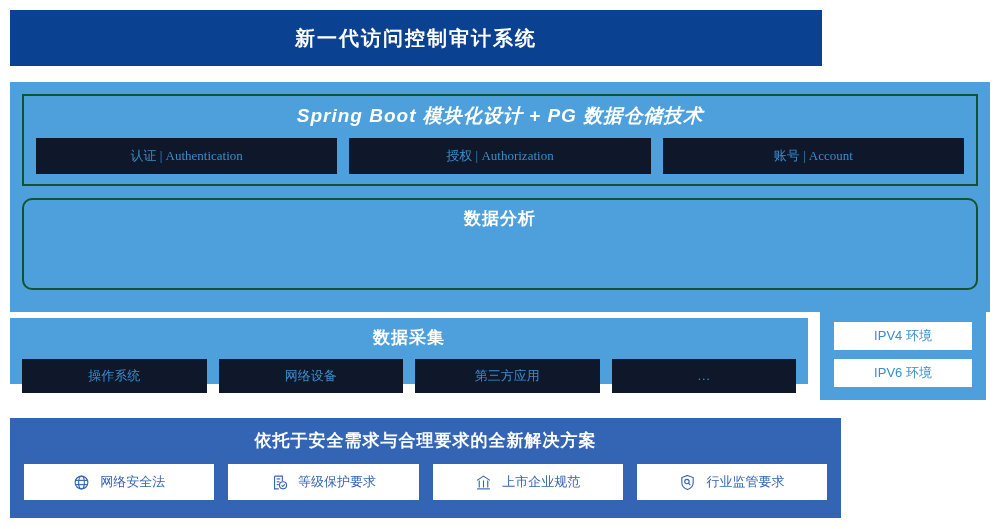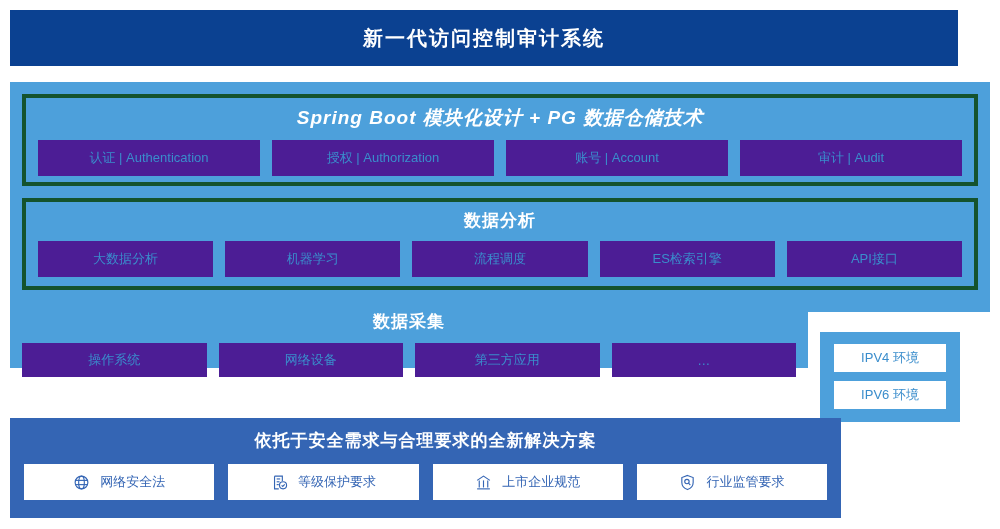--- a/index.html
+++ b/index.html
@@ -7,58 +7,58 @@
     width: 1000px; height: 529px;
     background: #ffffff;
     font-family: "Liberation Sans", "DejaVu Sans", sans-serif;
     overflow: hidden;
   }
   .page { position: relative; width: 1000px; height: 529px; background:#fff; }
 
   
   .header {
     position: absolute; left: 10px; top: 10px;
-    width: 948px; height: 56px;
+    width: 812px; height: 56px;
     background: #0B4191;
     display: flex; align-items: center; justify-content: center;
   }
   .header-title {
     color: #ffffff; font-size: 20px; font-weight: bold; letter-spacing: 2px;
   }
 
   
   .panel { position: absolute; background: #4DA0DB; }
   .panel-title {
     color: #ffffff; font-weight: bold; text-align: center;
     font-size: 17px; letter-spacing: 1px;
   }
   .row { display: flex; gap: 12px; }
   .cell {
-    background: #4c1d95; height: 36px; flex: 1 1 0;
+    background: #0f172a; height: 36px; flex: 1 1 0;
     display: flex; align-items: center; justify-content: center;
-    color: #3A8DCC; font-size: 13px; white-space: nowrap;
+    color: #3A8DCC; font-size: 13px; white-space: nowrap; font-family: Liberation Serif, serif;
   }
 
   
   #arch-panel { left: 10px; top: 82px; width: 980px; height: 230px; }
-  .sub-panel { position: absolute; border: 4px solid #14532d; }
+  .sub-panel { position: absolute; border: 2px solid #14532d; }
   #springboot-sub { left: 12px; top: 12px; right: 12px; height: 92px; }
-  #analysis-sub  { left: 12px; top: 116px; right: 12px; height: 92px; }
+  #analysis-sub  { left: 12px; top: 116px; right: 12px; height: 92px; border-radius: 10px; }
   .sub-title { margin-top: 7px; margin-bottom: 9px; }
   .sub-row { padding: 0 12px 0 12px; }
   .sb-title { font-style: italic; font-size: 19px; }
 
   
-  #collect-panel { left: 10px; top: 302px; width: 798px; height: 66px; }
+  #collect-panel { left: 10px; top: 318px; width: 798px; height: 66px; }
   #collect-panel .ctitle { padding-top: 8px; }
   #collect-panel .crow { padding: 10px 12px 0 12px; text-align: center; }
   #collect-panel .cell { height: 34px; font-size: 13px; }
 
   
-  #ipv-panel { left: 820px; top: 332px; width: 140px; height: 90px; }
+  #ipv-panel { left: 820px; top: 310px; width: 166px; height: 90px; }
   .ipv-stack {
     position: absolute; left: 14px; right: 14px; top: 12px;
     display: flex; flex-direction: column; gap: 9px;
   }
   .ipv-cell {
     background:#ffffff; height: 28px;
     display:flex; align-items:center; justify-content:center;
     color:#3A8DCC; font-size: 13px;
   }
 
@@ -86,33 +86,25 @@
   </div>
 
   <div class="panel" id="arch-panel">
 
     <div class="sub-panel" id="springboot-sub">
       <div class="panel-title sub-title sb-title">Spring Boot 模块化设计 + PG 数据仓储技术</div>
       <div class="row sub-row">
         <div class="cell">认证 | Authentication</div>
         <div class="cell">授权 | Authorization</div>
         <div class="cell">账号 | Account</div>
-        <div class="cell">审计 | Audit</div>
       </div>
     </div>
 
     <div class="sub-panel" id="analysis-sub">
       <div class="panel-title sub-title">数据分析</div>
-      <div class="row sub-row">
-        <div class="cell">大数据分析</div>
-        <div class="cell">机器学习</div>
-        <div class="cell">流程调度</div>
-        <div class="cell">ES检索引擎</div>
-        <div class="cell">API接口</div>
-      </div>
     </div>
 
   </div>
 
   <div class="panel" id="collect-panel">
     <div class="panel-title ctitle">数据采集</div>
     <div class="row crow">
       <div class="cell">操作系统</div>
       <div class="cell">网络设备</div>
       <div class="cell">第三方应用</div>

